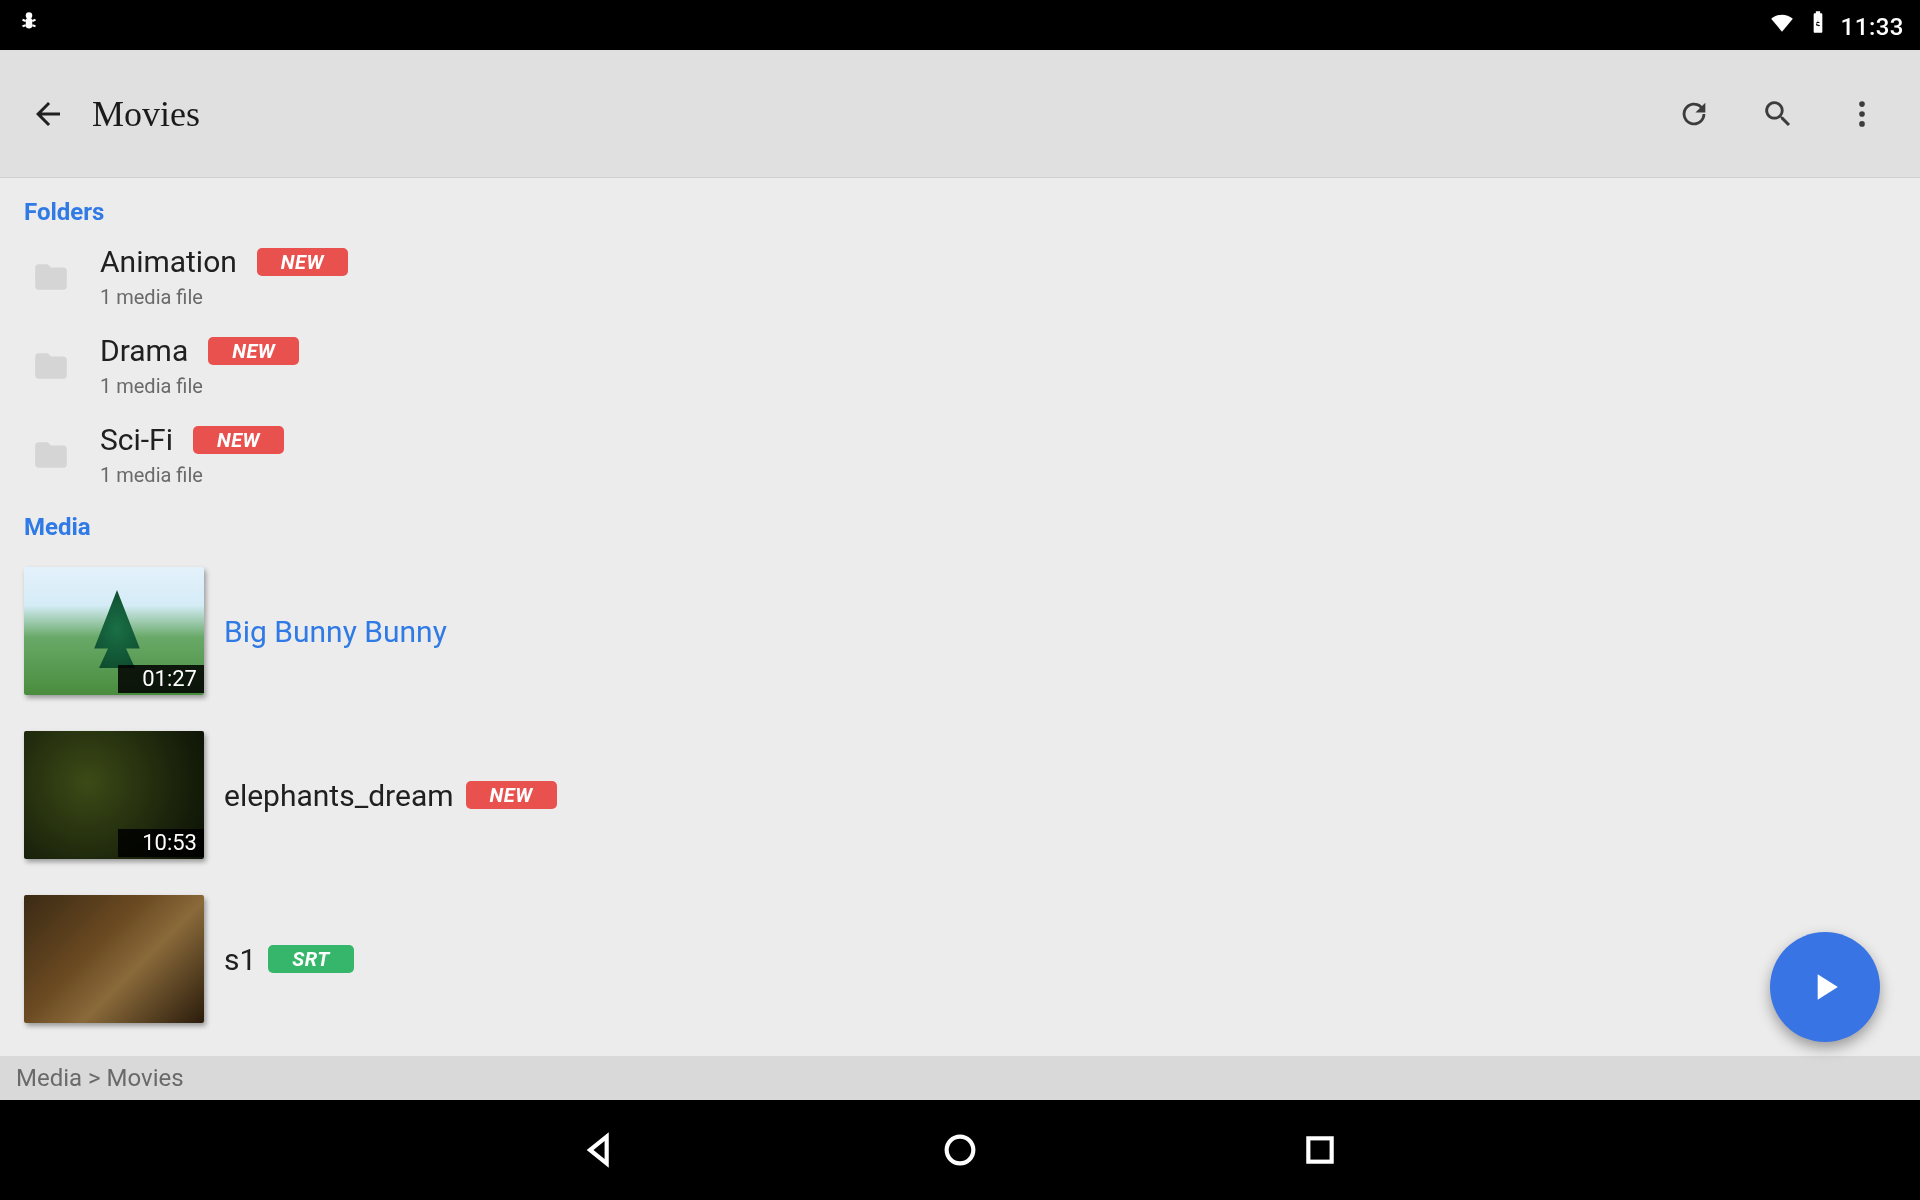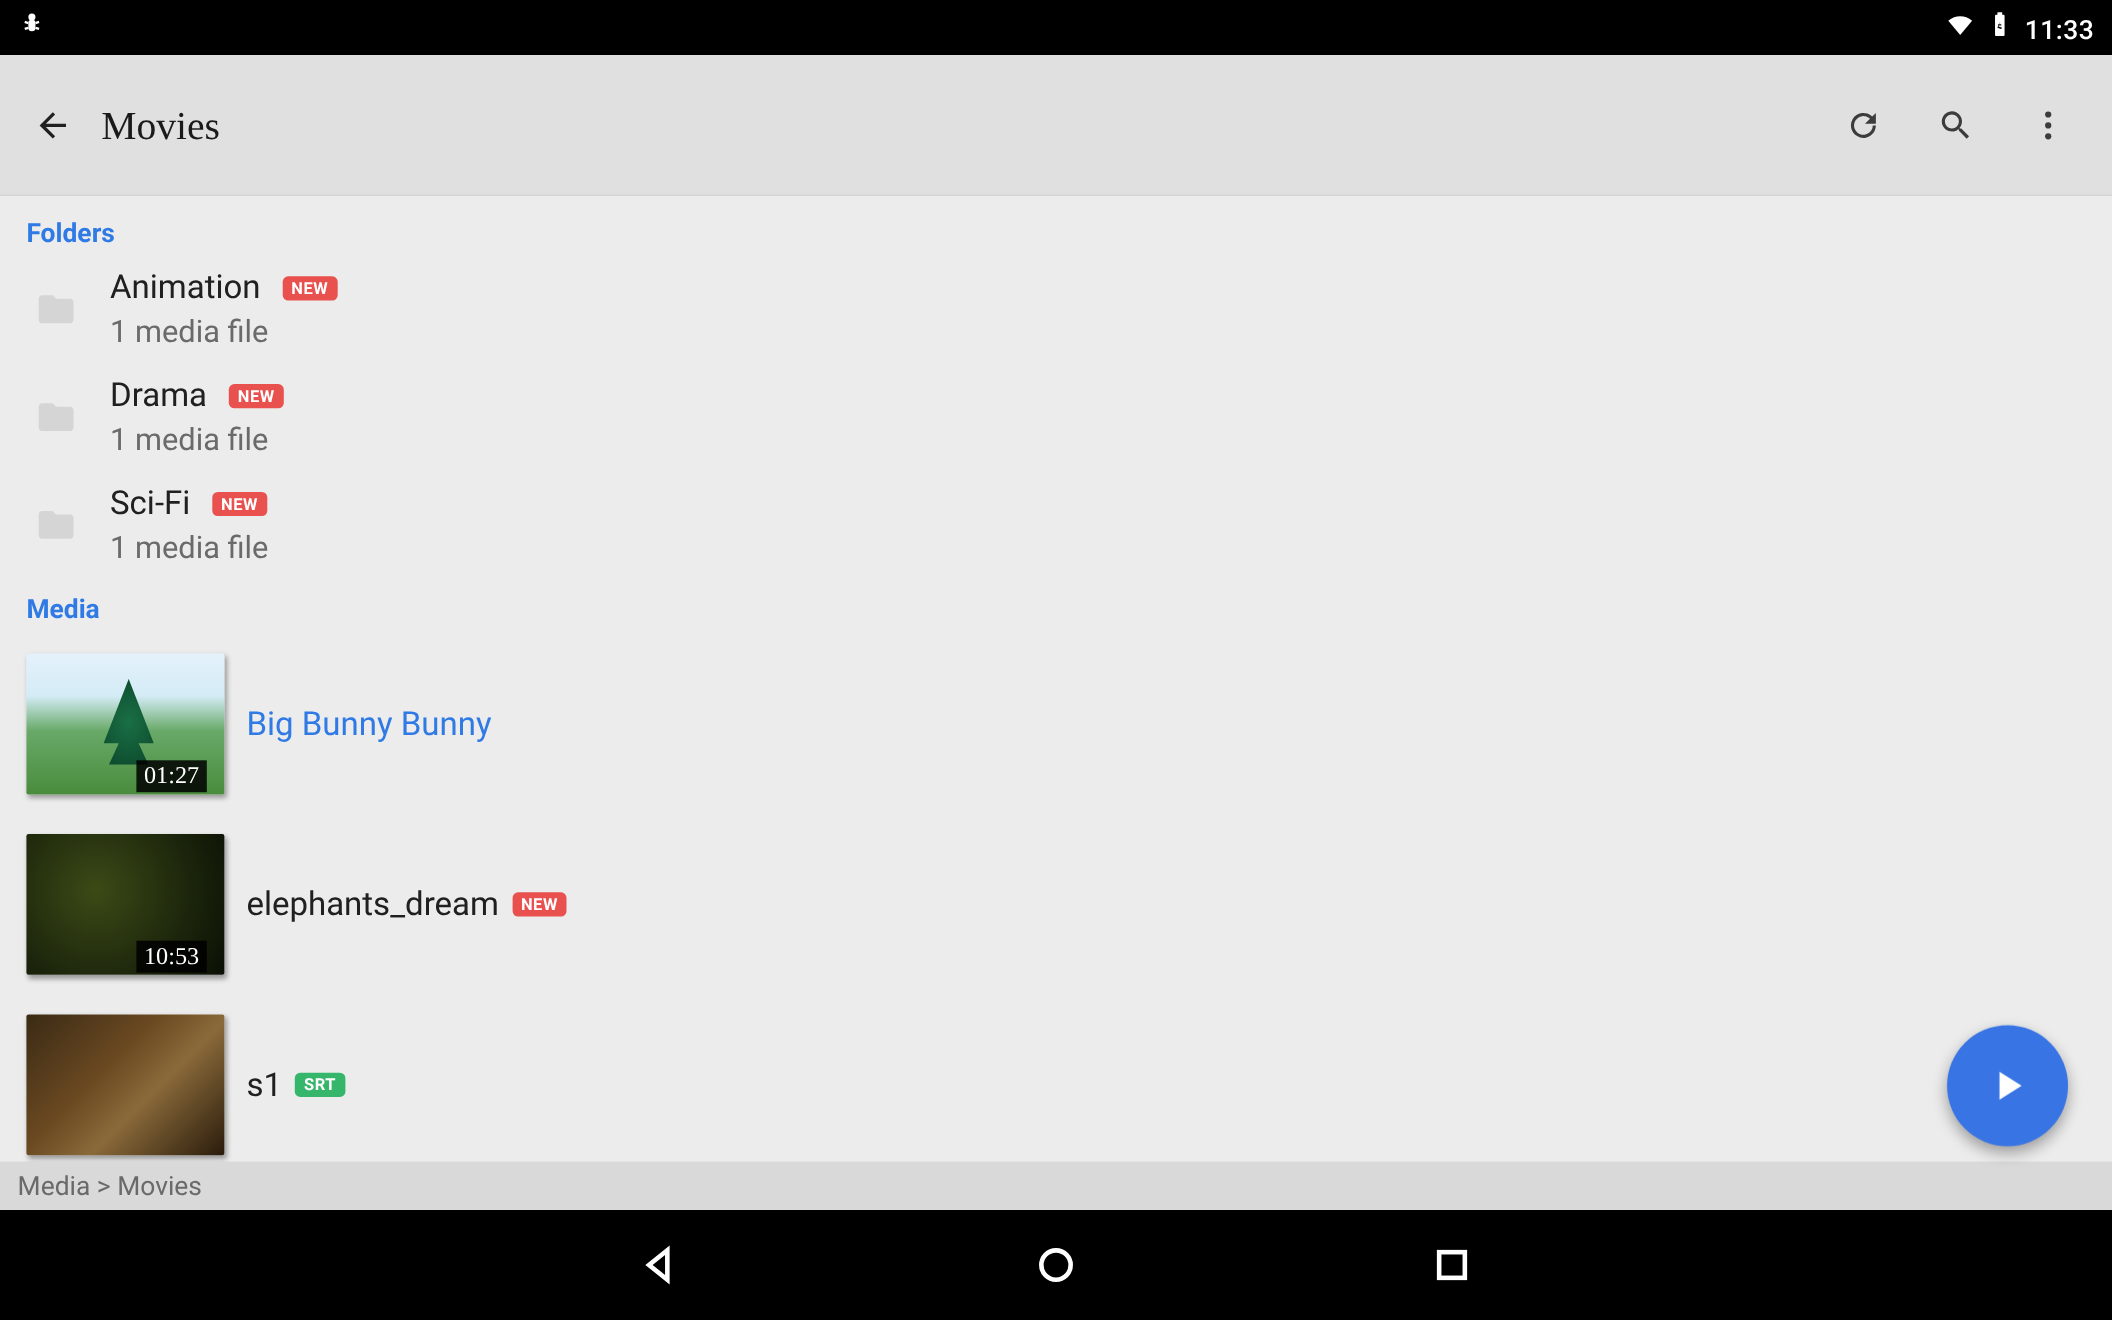--- a/index.html
+++ b/index.html
@@ -27,31 +27,31 @@
 
 .content { flex: 1; overflow-y: auto; padding: 8px 0 60px 0; }
 .section-header { color: #2f7ae5; font-size: 24px; font-weight: 700; padding: 12px 24px 8px 24px; }
 
 
 .folder-row { display: flex; align-items: center; padding: 10px 24px 14px 24px; cursor: pointer; }
 .folder-icon { width: 54px; height: 42px; margin-right: 22px; display: flex; align-items: center; justify-content: center; }
 .folder-icon svg { width: 44px; height: 38px; fill: #d5d5d5; }
 .folder-text .name-line { display: flex; align-items: center; gap: 20px; }
 .folder-text .name { font-size: 30px; color: #202020; }
-.folder-text .sub { font-size: 28px; color: #6a6a6a; margin-top: 6px; }
-
-
-.badge { display: inline-flex; align-items: center; justify-content: center; border-radius: 5px; padding: 2px 8px; font-size: 15px; font-weight: 700; color: #fff; letter-spacing: 0.5px; line-height: 1.2; }
+.folder-text .sub { font-size: 20px; color: #6a6a6a; margin-top: 6px; }
+
+
+.badge { display: inline-flex; align-items: center; justify-content: center; border-radius: 5px; padding: 2px 24px; font-size: 20px; font-weight: 700; color: #fff; letter-spacing: 0.5px; line-height: 1.2; font-style: italic; }
 .badge-new { background: #e8514e; }
 .badge-srt { background: #35b66a; }
 
 
 .media-row { display: flex; align-items: center; padding: 18px 24px; cursor: pointer; gap: 20px; }
 .thumb { width: 180px; height: 128px; background: #888; position: relative; border-radius: 2px; box-shadow: 2px 3px 5px rgba(0,0,0,0.35); flex-shrink: 0; }
-.thumb .duration { position: absolute; right: 16px; bottom: 2px; background: rgba(0,0,0,0.85); color: #fff; font-size: 22px; padding: 1px 7px 2px 7px; font-family: Liberation Serif, serif; }
+.thumb .duration { position: absolute; right: 0; bottom: 2px; background: rgba(0,0,0,0.85); color: #fff; font-size: 22px; padding: 1px 7px 2px 24px; }
 .media-title-line { display: flex; align-items: center; gap: 12px; }
 .media-title { font-size: 30px; color: #202020; }
 .media-title.playing { color: #2f7ae5; }
 
 
 .thumb-bbb { background: linear-gradient(to bottom, #e4f1fb 0%, #d4ecf6 30%, #68a968 55%, #4a8c3d 100%); position: relative; }
 .thumb-bbb::before { content: ""; position: absolute; left: 35%; top: 18%; width: 60px; height: 78px; background: radial-gradient(ellipse at center, #1a6f46 0%, #0d4b2e 80%); clip-path: polygon(50% 0, 88% 75%, 65% 75%, 80% 100%, 20% 100%, 35% 75%, 12% 75%); }
 .thumb-elephants { background: radial-gradient(circle at 35% 40%, #3c4a16 0%, #1a230b 65%, #0a1005 100%); }
 .thumb-s1 { background: linear-gradient(135deg, #3a2a14 0%, #6b4a22 40%, #8a6a3a 60%, #2a1c0c 100%); }
 

